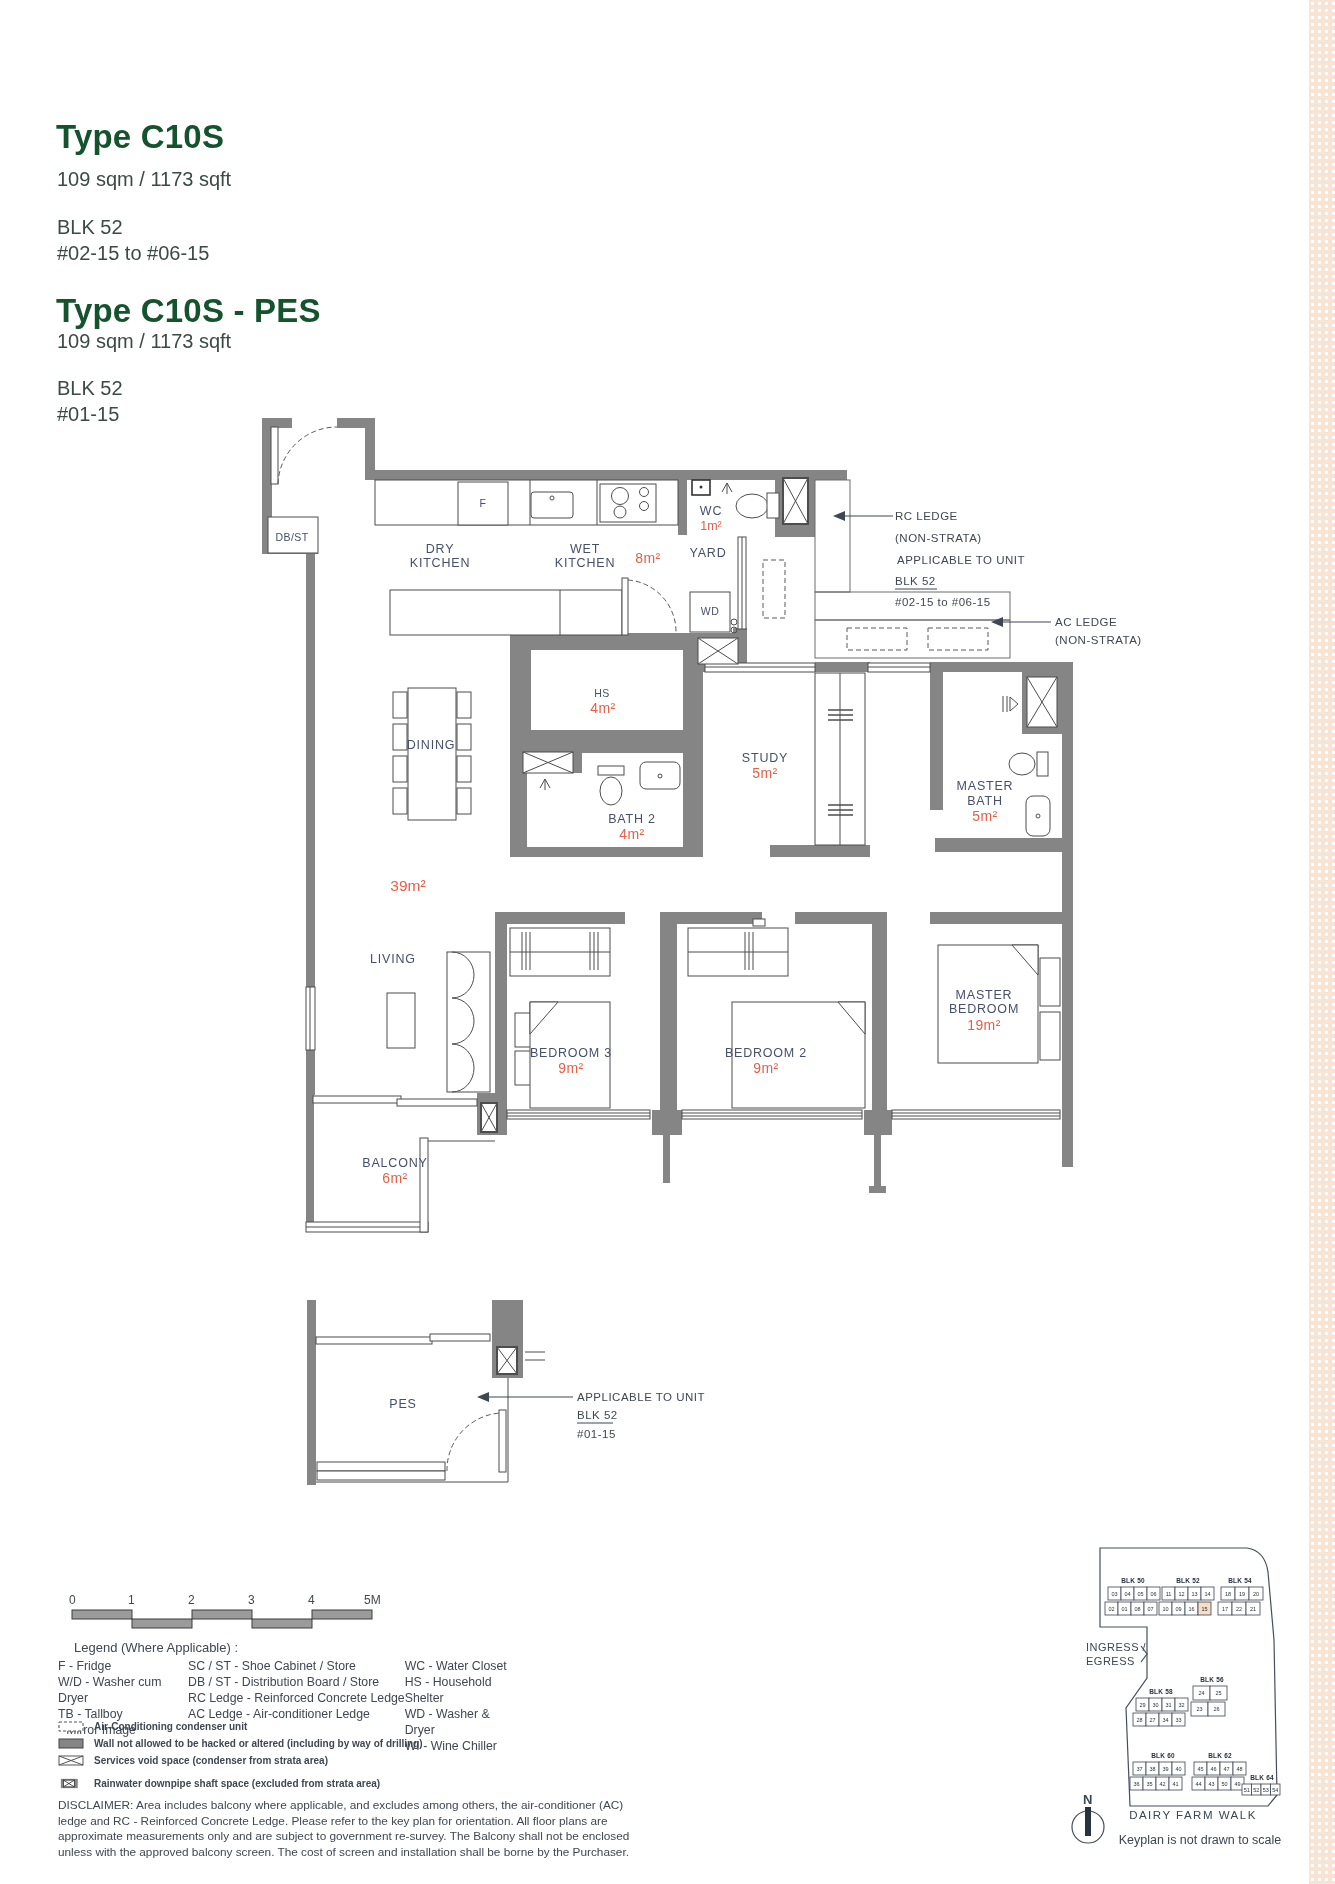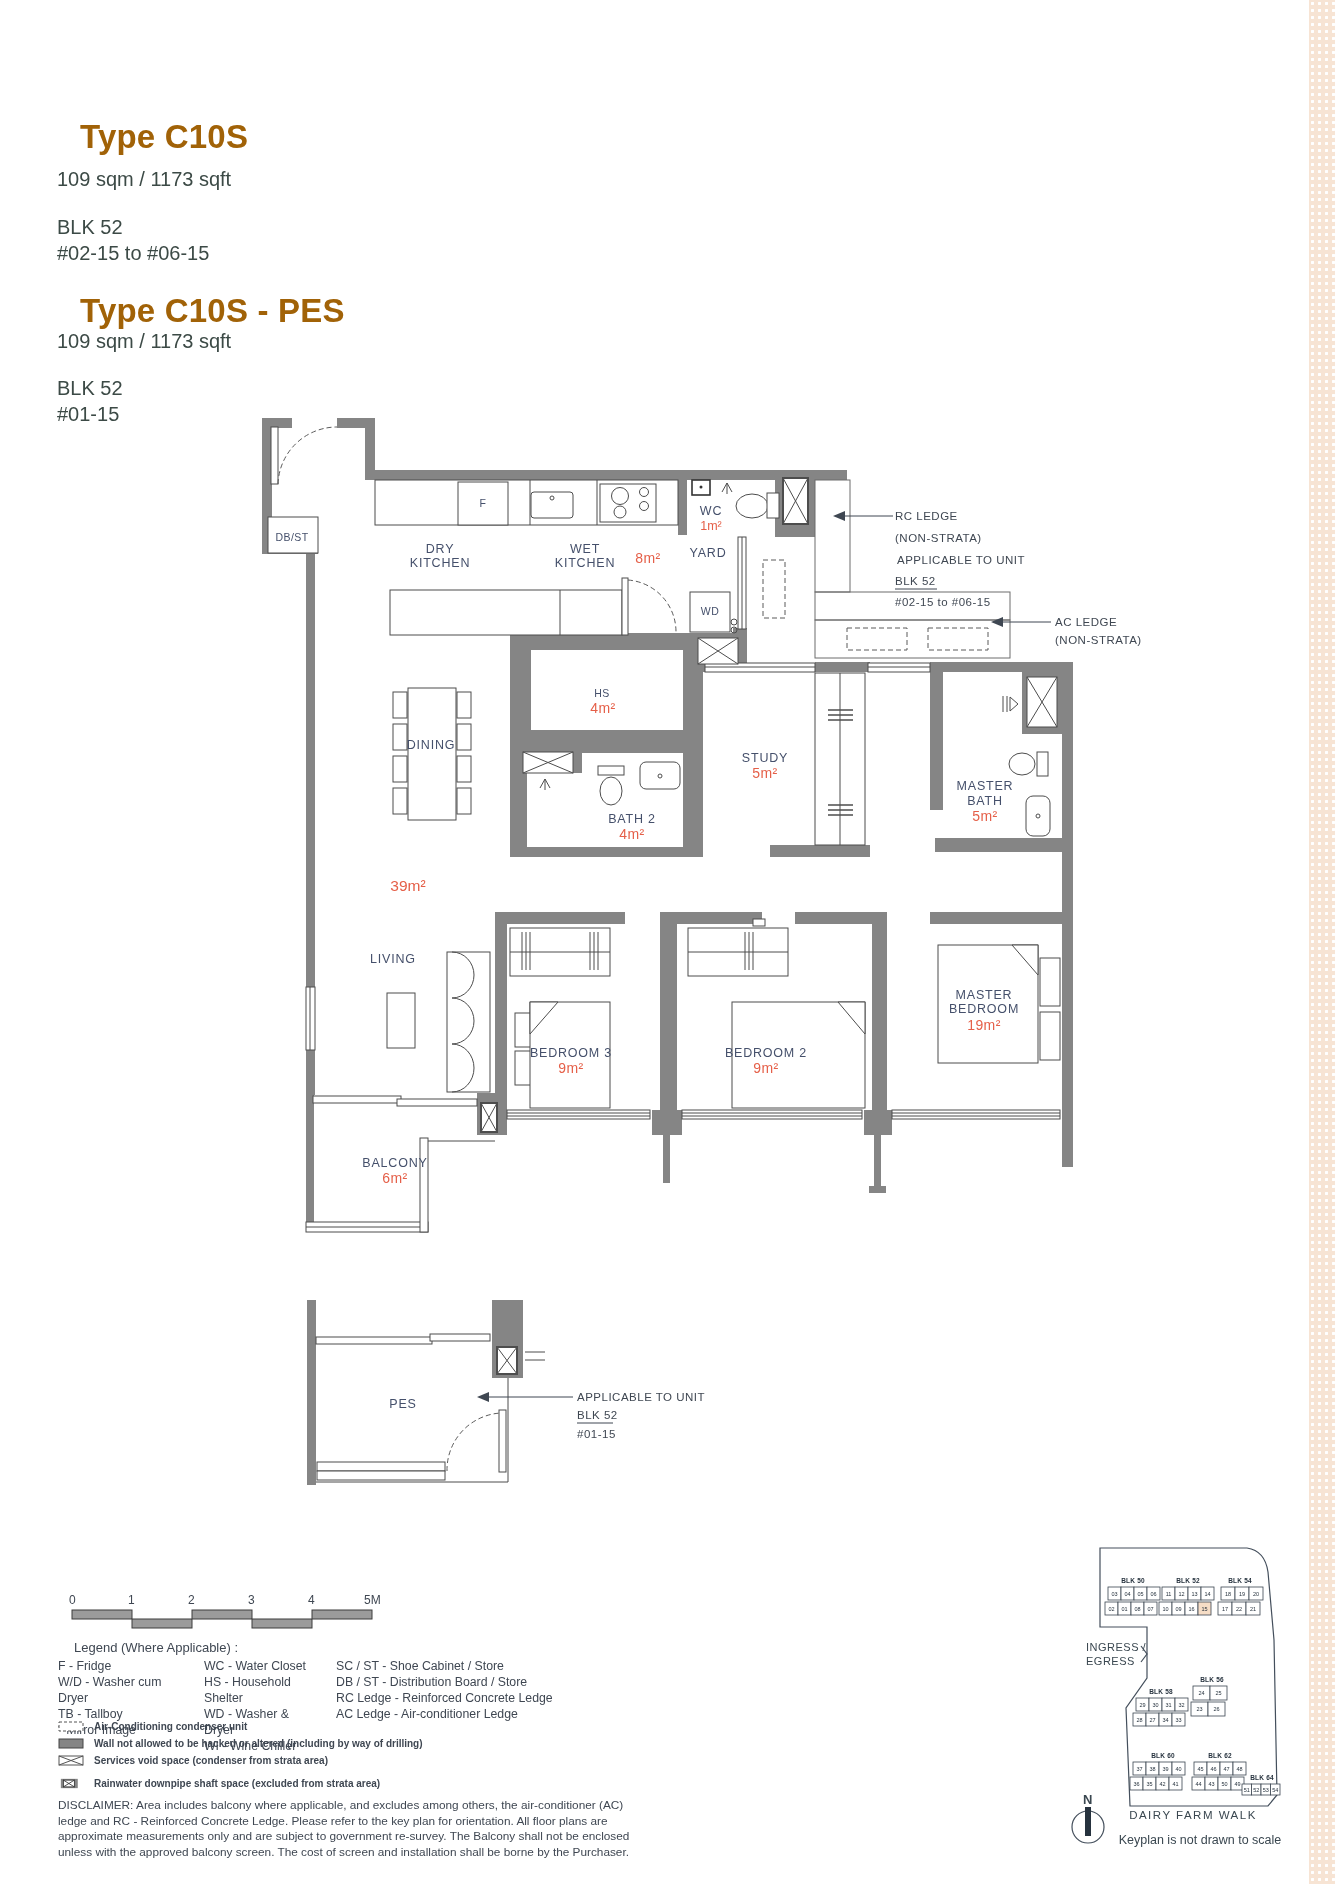--- a/index.html
+++ b/index.html
@@ -2,21 +2,21 @@
 <html><head>
 <meta charset="utf-8">
 <style>
   html,body{margin:0;padding:0;background:#e9e9e9;}
   .page{position:relative;width:1335px;height:1884px;background:#ffffff;overflow:hidden;
         font-family:"Liberation Sans", sans-serif;}
   .abs{position:absolute;}
   
   .main-title{font-family:"DejaVu Serif", serif;font-weight:700;font-size:46px;color:#1c3a31;
               letter-spacing:1px;}
-  .type-name{font-size:33px;font-weight:700;color:#a16207;letter-spacing:.2px;margin-left:24px;}
+  .type-name{font-size:33px;font-weight:700;color:#14532d;letter-spacing:.2px;}
   .type-area{font-size:20px;color:#3c4a46;text-align:center;}
   .type-blk{font-size:20px;color:#3c4a46;line-height:26px;}
   
   svg{position:absolute;left:0;top:0;}
   svg text{font-family:"Liberation Sans", sans-serif;}
   .rm{font-size:12.5px;fill:#45506b;letter-spacing:.8px;}
   .rm-sm{font-size:10.5px;fill:#45506b;letter-spacing:.4px;}
   .area{font-size:14px;fill:#e55f48;letter-spacing:.4px;}
   .area-sm{font-size:12.5px;fill:#e55f48;}
   .area-lg{font-size:15.5px;fill:#e55f48;}
@@ -30,21 +30,21 @@
   .arrow{fill:#3f4752;}
   .sb-num{font-size:12px;fill:#3f4752;}
   .sb-seg{fill:#9b9b9b;stroke:#3c3c3c;stroke-width:1;}
   .kp-line{fill:none;stroke:#444f5c;stroke-width:1.2;}
   .kp-lb{font-size:6.5px;fill:#26323e;font-weight:bold;letter-spacing:.2px;}
   .kp-txt{font-size:11px;fill:#3a4750;letter-spacing:.5px;}
   .kp-street{font-size:11.5px;fill:#3a4750;letter-spacing:1.5px;}
   .kp-note{font-size:12.5px;fill:#3a4750;}
   
   .legend-head{font-size:13px;color:#3f4752;margin-left:16px;}
-  .legend-cols{display:flex;font-size:12.3px;color:#3f4752;line-height:16px;gap:16px;}
+  .legend-cols{display:flex;font-size:12.3px;color:#3f4752;line-height:16px;}
   .legend-col{display:flex;flex-direction:column;}
   .sym-row{display:flex;align-items:center;height:17px;font-size:10px;color:#3f4752;font-weight:bold;}
   .sym-ic{width:26px;height:11px;margin-right:10px;flex:none;}
   .disclaimer{font-size:11.8px;color:#3f4752;line-height:15.6px;width:578px;}
   .strip{background:#f7e4d4;
          background-image:radial-gradient(circle,#ffffff 1.4px, rgba(255,255,255,0) 1.6px);
          background-size:7px 7px;}
 </style>
 </head>
 <body>
@@ -535,31 +535,31 @@
   </svg>
 
   <div class="abs legend-head" style="left:58px;top:1640px;">Legend (Where Applicable) :</div>
   <div class="abs legend-cols" style="left:58px;top:1658px;">
     <div class="legend-col" style="width:130px;">
       <span>F - Fridge</span>
       <span>W/D - Washer cum Dryer</span>
       <span>TB - Tallboy</span>
       <span>* Mirror Image</span>
     </div>
+    <div class="legend-col">
+      <span>SC / ST - Shoe Cabinet / Store</span>
+      <span>DB / ST - Distribution Board / Store</span>
+      <span>RC Ledge - Reinforced Concrete Ledge</span>
+      <span>AC Ledge - Air-conditioner Ledge</span>
+    </div>
     <div class="legend-col" style="width:116px;">
       <span>WC - Water Closet</span>
       <span>HS - Household Shelter</span>
       <span>WD - Washer &amp; Dryer</span>
       <span>WI - Wine Chiller</span>
-    </div>
-    <div class="legend-col">
-      <span>SC / ST - Shoe Cabinet / Store</span>
-      <span>DB / ST - Distribution Board / Store</span>
-      <span>RC Ledge - Reinforced Concrete Ledge</span>
-      <span>AC Ledge - Air-conditioner Ledge</span>
     </div>
   </div>
 
   <div class="abs" style="left:58px;top:1718px;">
     <div class="sym-row">
       <svg class="sym-ic" width="26" height="11" viewBox="0 0 26 11" style="position:static">
           <rect x="1" y="1" width="24" height="9" fill="#fff" stroke="#555" stroke-dasharray="3 2"></rect>
         </svg>
       <span>Air-Conditioning condenser unit</span>
     </div>

